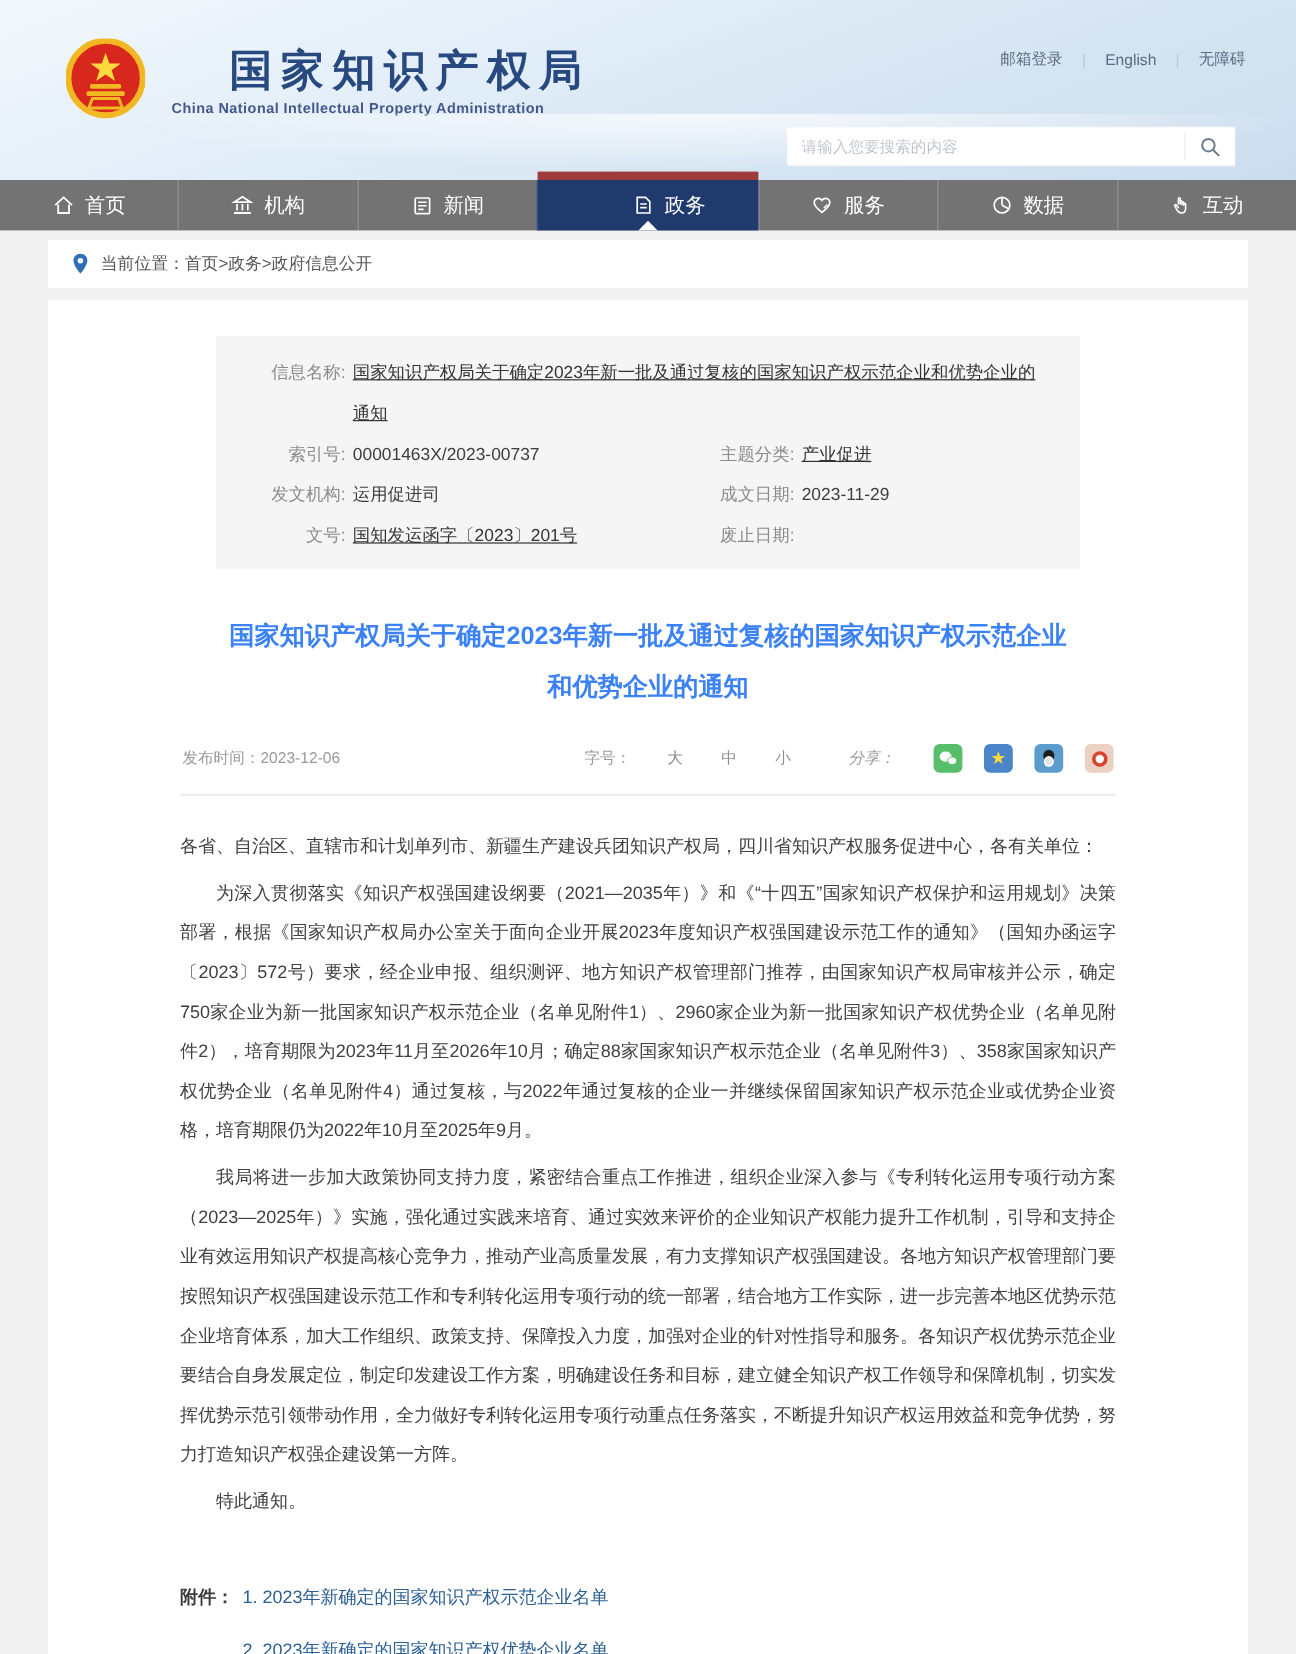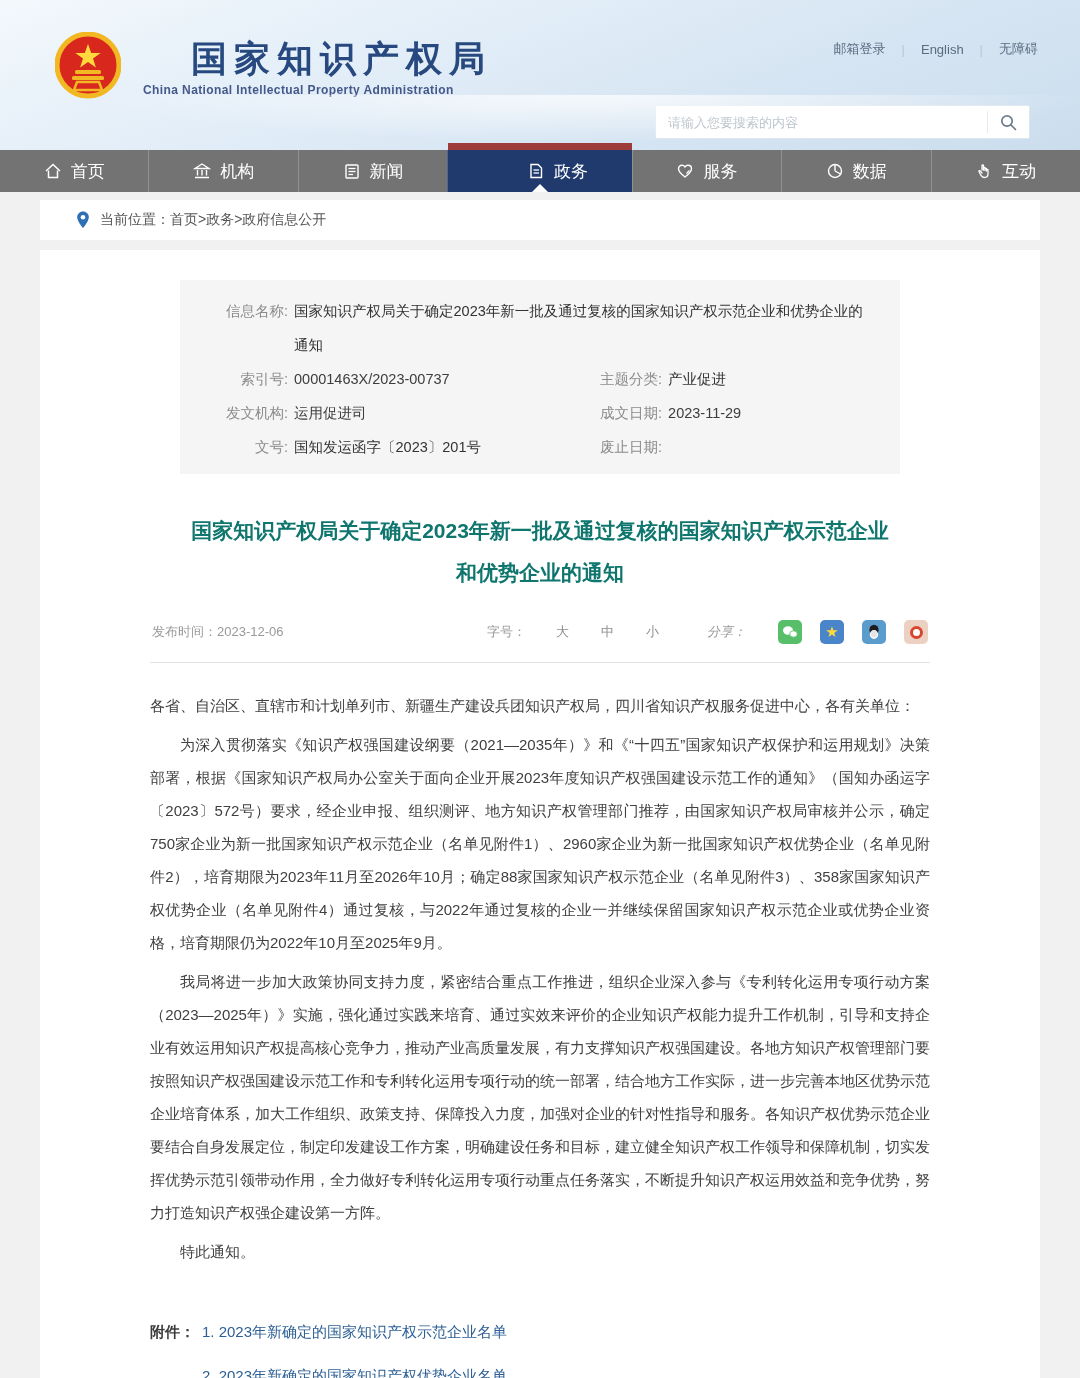--- a/index.html
+++ b/index.html
@@ -63,36 +63,36 @@
   }
   .nav-item.active::after {
     content:""; position:absolute; bottom:0; left:50%; margin-left:-8px;
     border-left:8px solid transparent; border-right:8px solid transparent; border-bottom:8px solid #fdfdfd;
   }
   .nav-ico { width:18px; height:18px; display:block; }
 
   
   .breadcrumb {
     margin:8px 40px 0; height:40px; background:#fff; display:flex; align-items:center;
-    padding:0 36px; font-size:14px; color:#555;
+    padding:0 20px; font-size:14px; color:#555;
   }
   .breadcrumb .pin { width:14px; height:18px; margin-right:10px; }
   .breadcrumb .crumb-path { color:#555; cursor:pointer; }
 
   
   .card { margin:10px 40px 0; background:#fff; padding:30px 110px 55px; min-height:1120px; }
 
   .info-panel { background:#f5f5f5; margin:0 30px 36px; padding:14px 26px 10px; font-size:14.5px; }
   .info-row { display:flex; line-height:34px; }
   .info-cell { display:flex; flex:1; }
   .info-label { width:82px; text-align:right; color:#8b8b8b; flex-shrink:0; }
   .info-value { margin-left:6px; color:#3d3d3d; }
-  .info-value.strong { color:#333; }
-
-  .doc-title { text-align:center; font-size:21px; font-weight:bold; color:#0f766e; line-height:42px; margin-top:26px; }
+  .info-value.strong { color:#333;text-decoration:underline; }
+
+  .doc-title { text-align:center; font-size:21px; font-weight:bold; color:#3b82f6; line-height:42px; margin-top:26px; }
 
   .meta-row {
     display:flex; align-items:center; margin-top:26px; padding:0 2px 18px;
     border-bottom:1px solid #e3e3e3; font-size:13px; color:#999;
   }
   .meta-left { flex:1; }
   .meta-right { display:flex; align-items:center; gap:28px; }
   .fontsize-opt { cursor:pointer; color:#8d8d8d; margin:0 2px; }
   .share-label { margin-left:18px;font-style:italic; }
   .share-icons { display:flex; gap:18px; margin-left:4px; }

